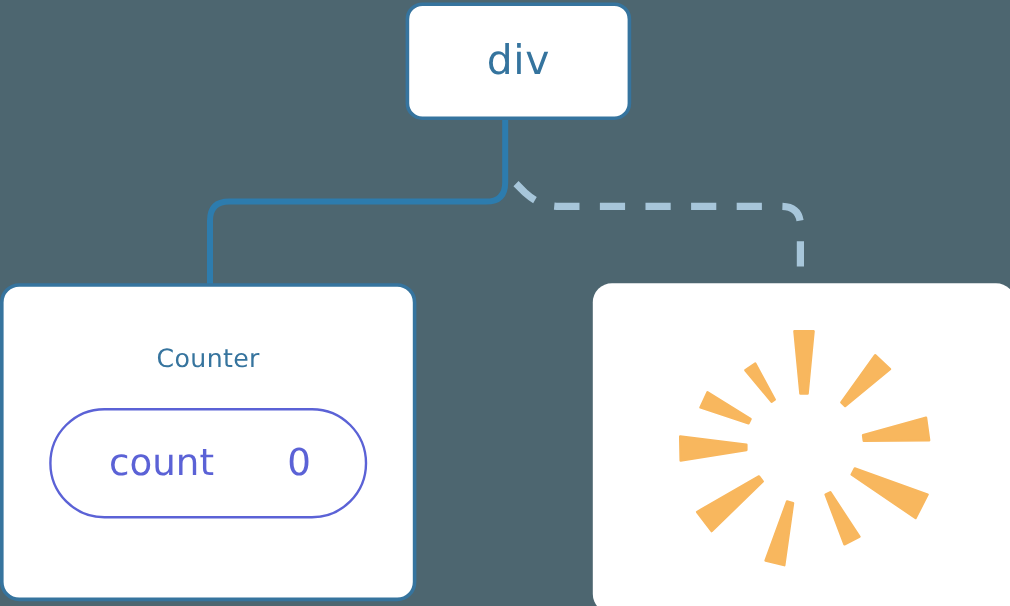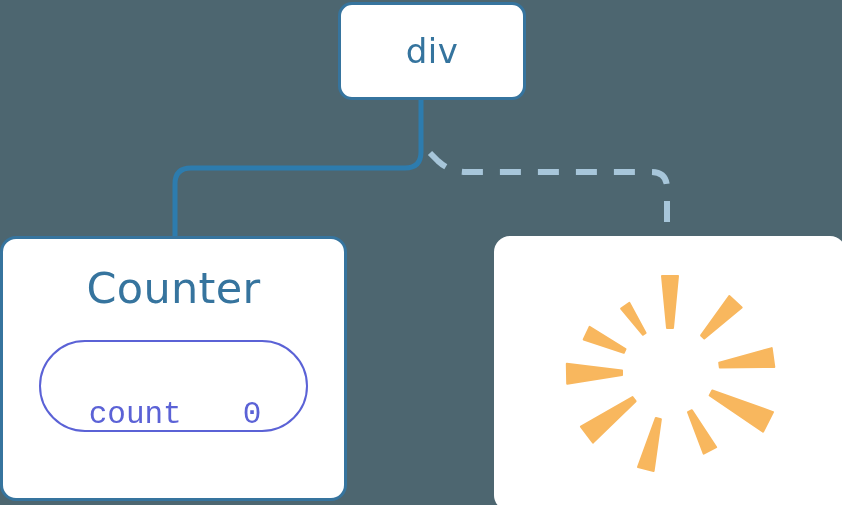--- a/index.html
+++ b/index.html
@@ -58,37 +58,36 @@
     top: 236px;
     width: 347px;
     height: 265px;
     border: 3px solid #36749e;
     border-radius: 16px;
     display: flex;
     flex-direction: column;
     align-items: center;
   }
   .node-title-counter {
-    font-size: 43px;
+    font-size: 21px;
     color: #36749e;
-    margin-top: 28px;
+    margin-top: 50px;
     line-height: 1;
     letter-spacing: 0.3px;
   }
 
   .state-pill {
     margin-top: 30px;
     height: 92px;
     display: flex;
-    align-items: flex-end;
+    align-items: center;
     border: 2px solid #5b62d6;
     border-radius: 46px;
     background: #ffffff;
     box-sizing: border-box;
-    font-family: Liberation Mono, monospace;
   }
   .pill-key {
     display: flex;
     align-items: center;
     justify-content: center;
     padding: 0 30px 0 48px;
     font-size: 31px;
     color: #5b62d6;
     line-height: 1;
   }

